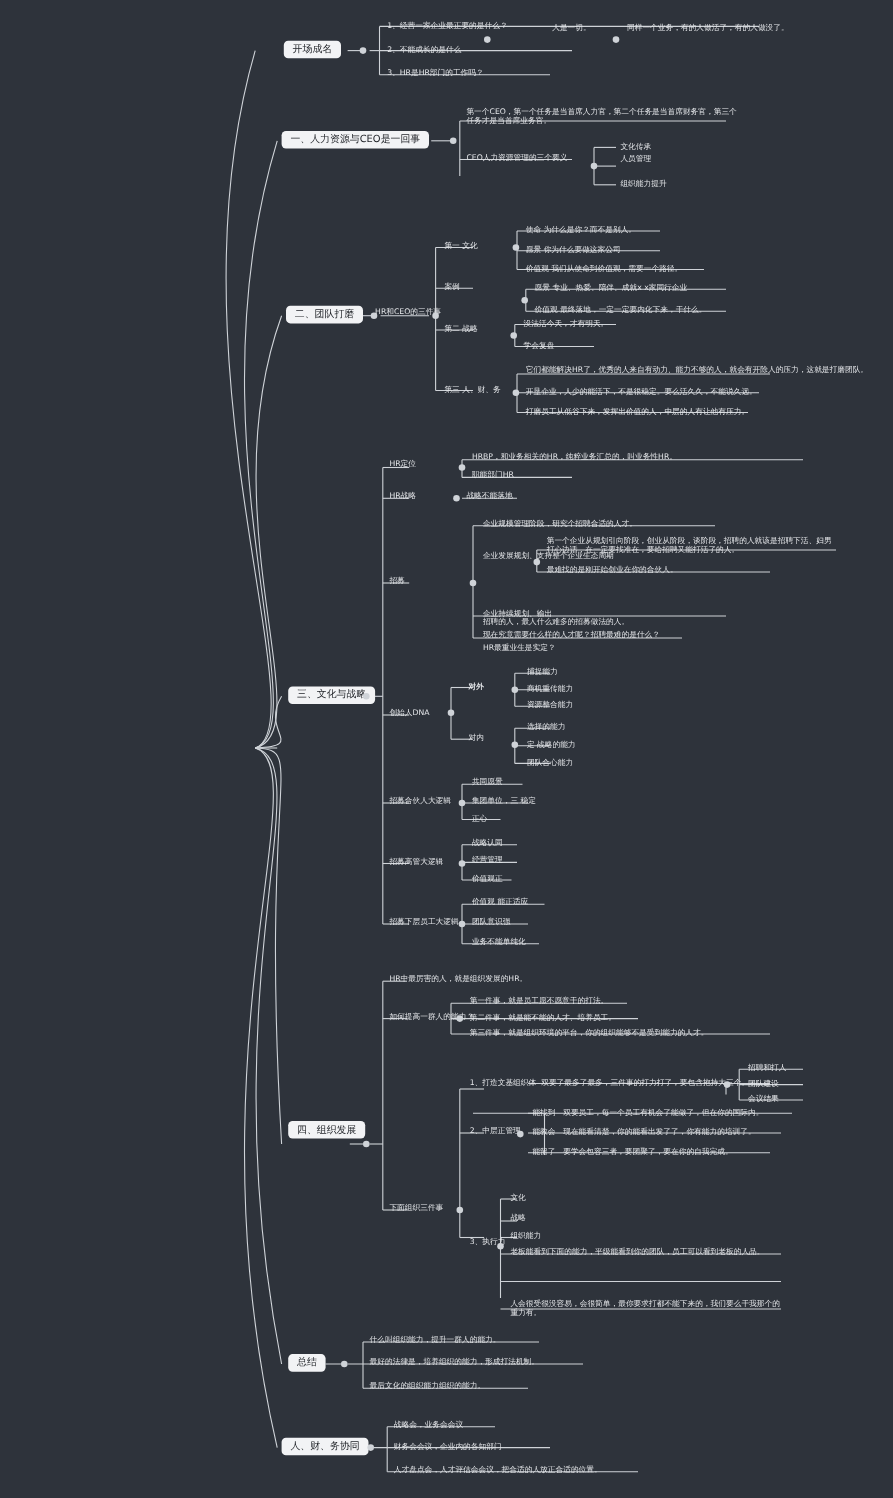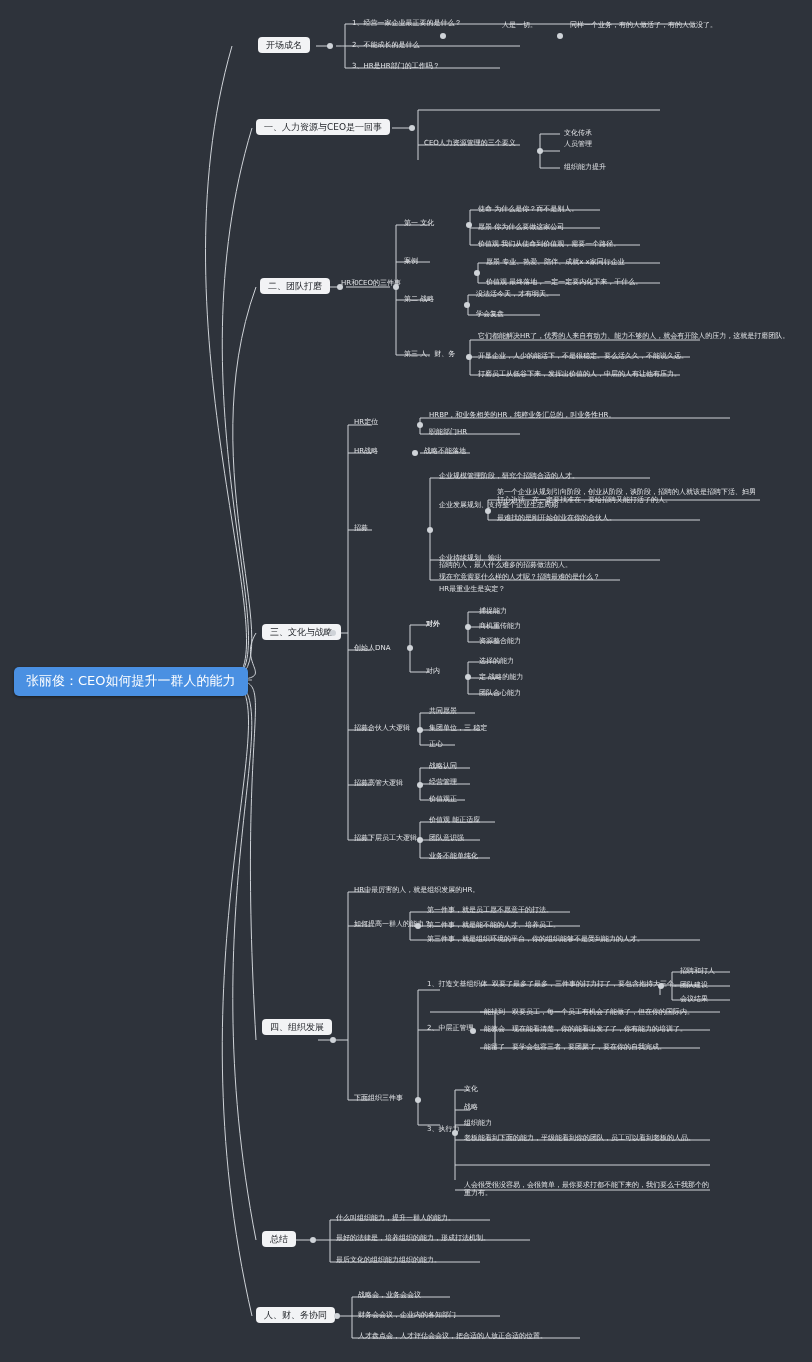--- a/index.html
+++ b/index.html
@@ -167,34 +167,34 @@
 
       <path d="M320 1316 H 334"></path>
       <path d="M340 1316 H 352"></path>
       <path d="M352 1297 V 1338"></path>
       <path d="M352 1297 H 450"></path>
         <path d="M352 1316 H 500"></path>
         <path d="M352 1338 H 580"></path>
     </g>
   </svg>
 
-  <div class="node root" style="left:14px;top:667px;">张丽俊：CEO如何提升一群人的能力</div>
 
   <div class="node l1" style="left:258px;top:37px;">开场成名</div>
   <div class="dot" style="left:327px;top:43px;"></div>
   <div class="node txt" style="left:350px;top:18px;">1、经营一家企业最正要的是什么？</div>
   <div class="node txt" style="left:350px;top:40px;">2、不能成长的是什么</div>
   <div class="node txt" style="left:350px;top:61px;">3、HR是HR部门的工作吗？</div>
   <div class="dot" style="left:440px;top:33px;"></div>
   <div class="node txt" style="left:500px;top:20px;">人是一切。</div>
   <div class="dot" style="left:557px;top:33px;"></div>
   <div class="node txt" style="left:568px;top:20px;">同样一个业务，有的人做活了，有的人做没了。</div>
 
   <div class="node l1" style="left:256px;top:119px;">一、人力资源与CEO是一回事</div>
   <div class="dot" style="left:409px;top:125px;"></div>
+  <div class="node txt wrap" style="left:422px;top:97px;width:250px;">第一个CEO，第一个任务是当首席人力官，第二个任务是当首席财务官，第三个任务才是当首席业务官。</div>
   <div class="node txt" style="left:422px;top:138px;">CEO人力资源管理的三个要义</div>
   <div class="dot" style="left:537px;top:148px;"></div>
   <div class="node txt" style="left:562px;top:128px;">文化传承</div>
   <div class="node txt" style="left:562px;top:127px;margin-top:12px;">人员管理</div>
   <div class="node txt" style="left:562px;top:162px;">组织能力提升</div>
 
   <div class="node l1" style="left:260px;top:278px;">二、团队打磨</div>
   <div class="dot" style="left:337px;top:284px;"></div>
   <div class="node txt" style="left:339px;top:278px;">HR和CEO的三件事</div>
   <div class="dot" style="left:393px;top:284px;"></div>

